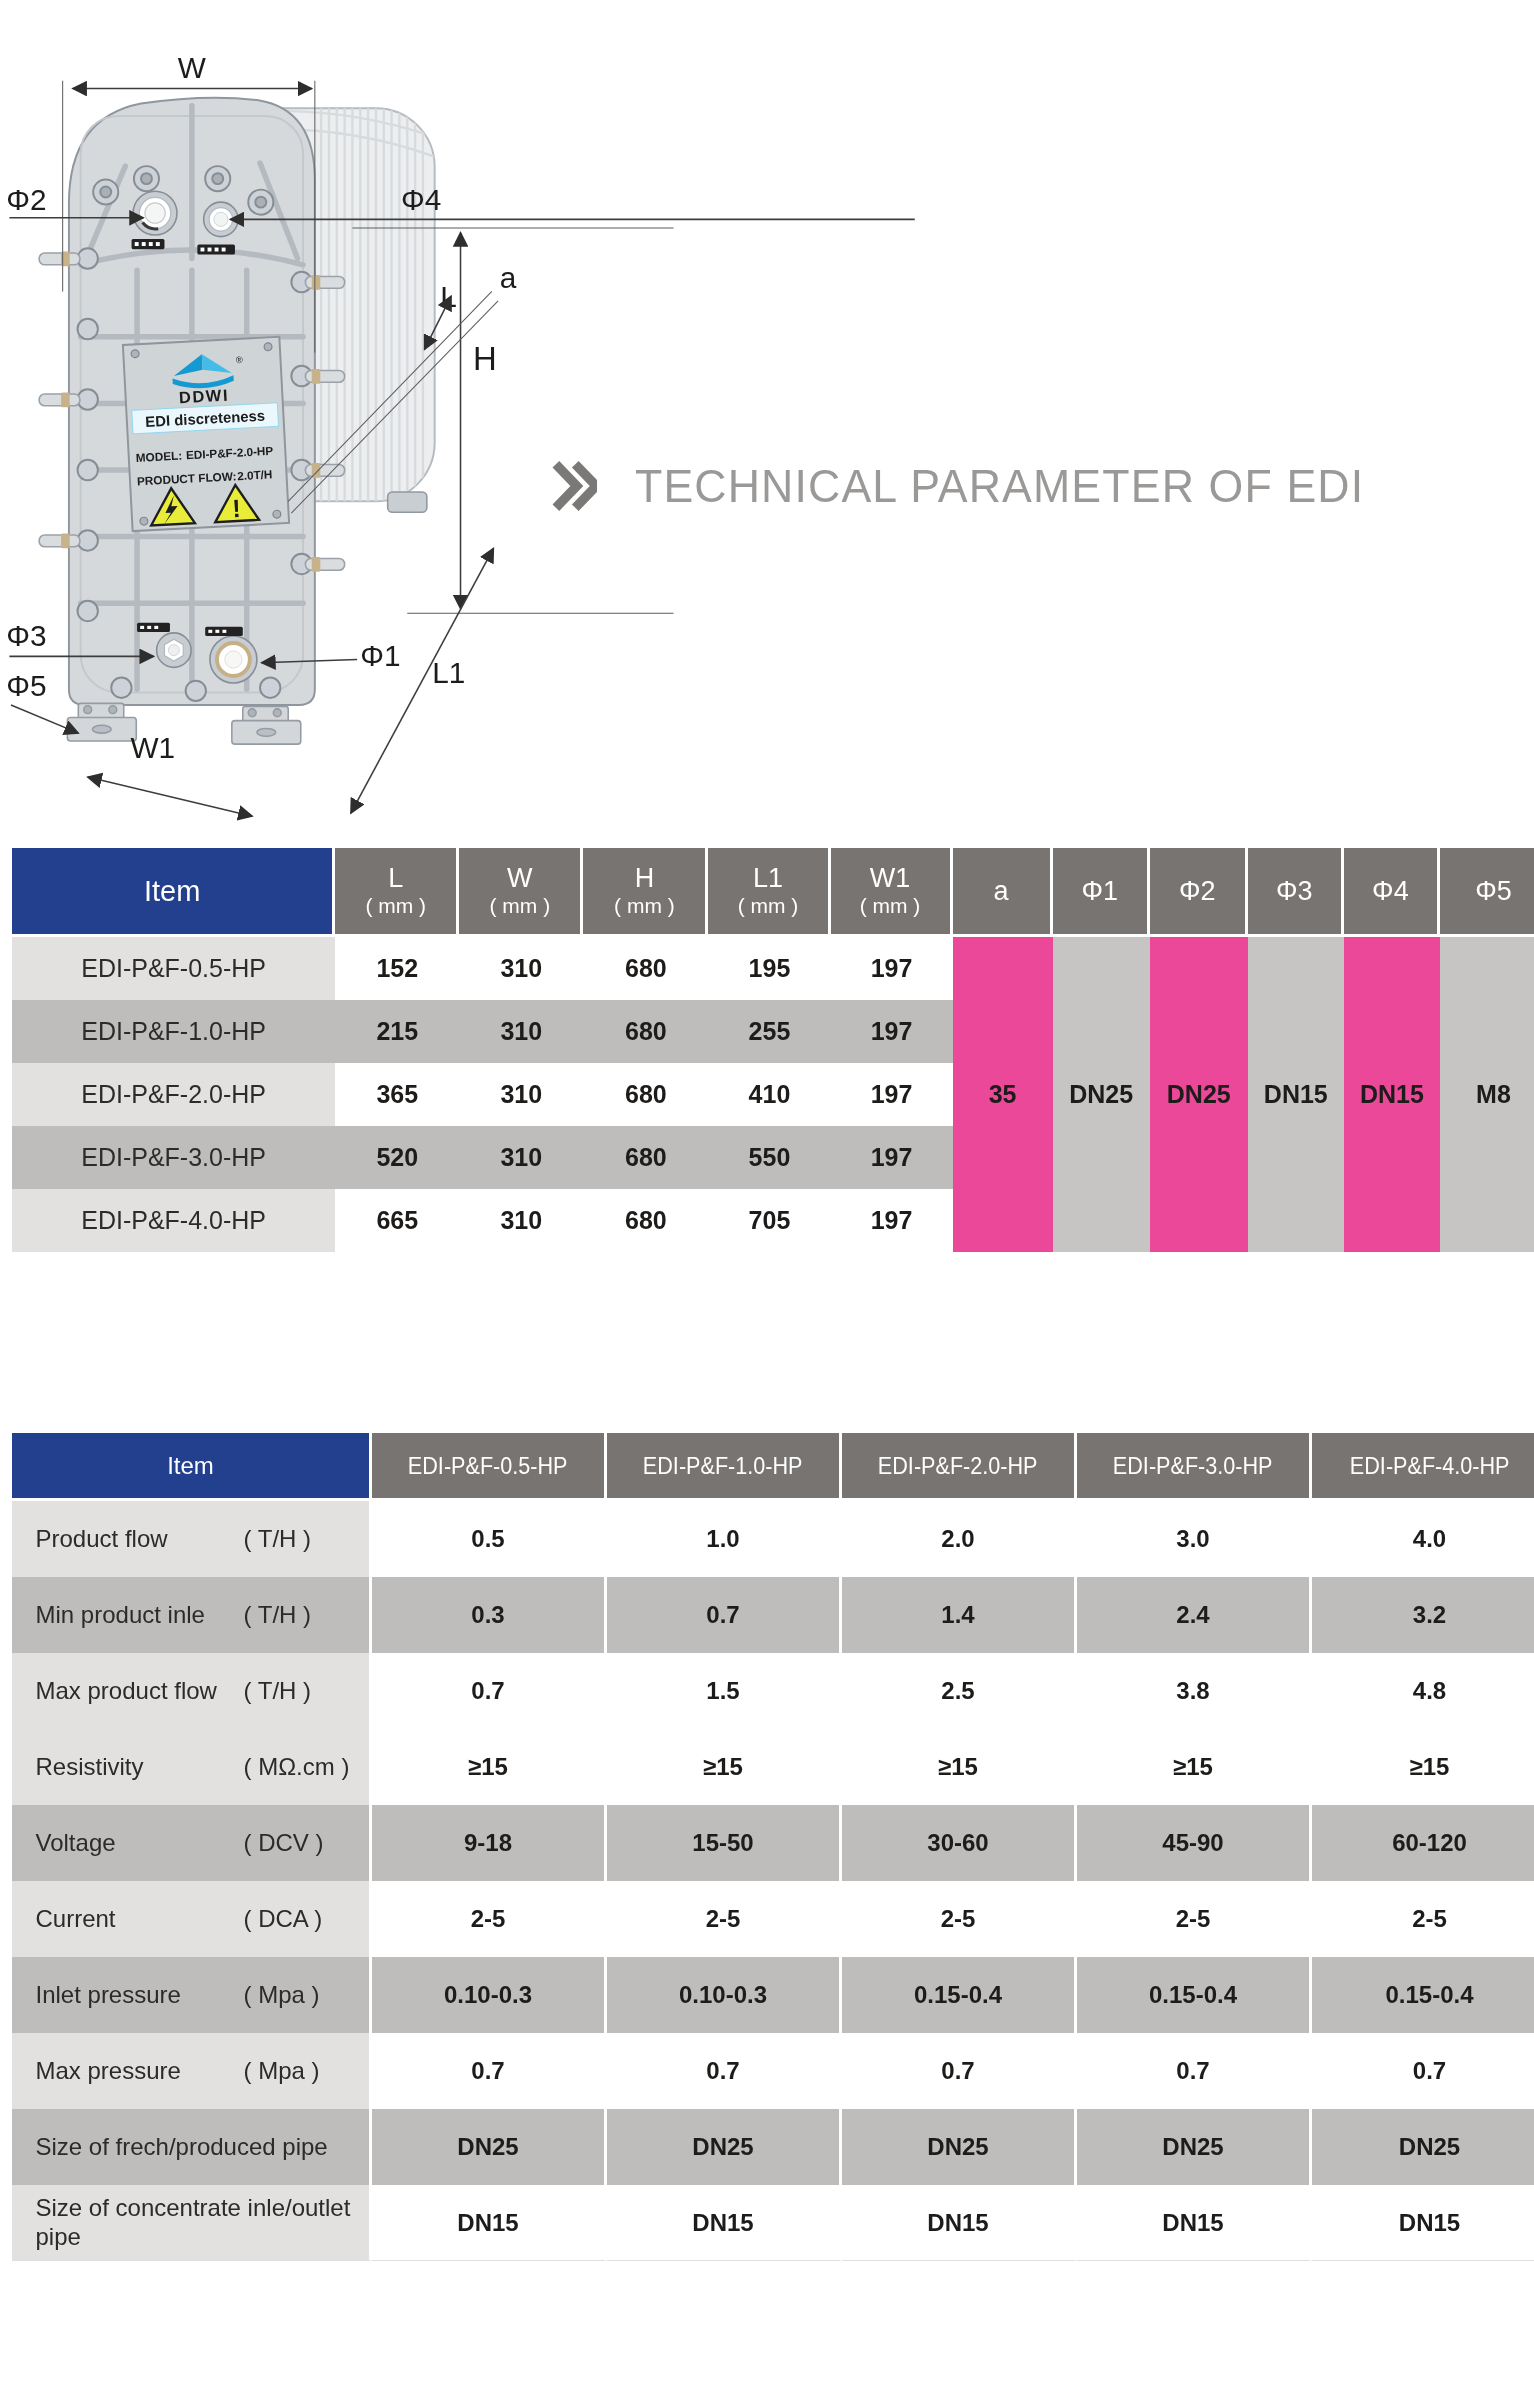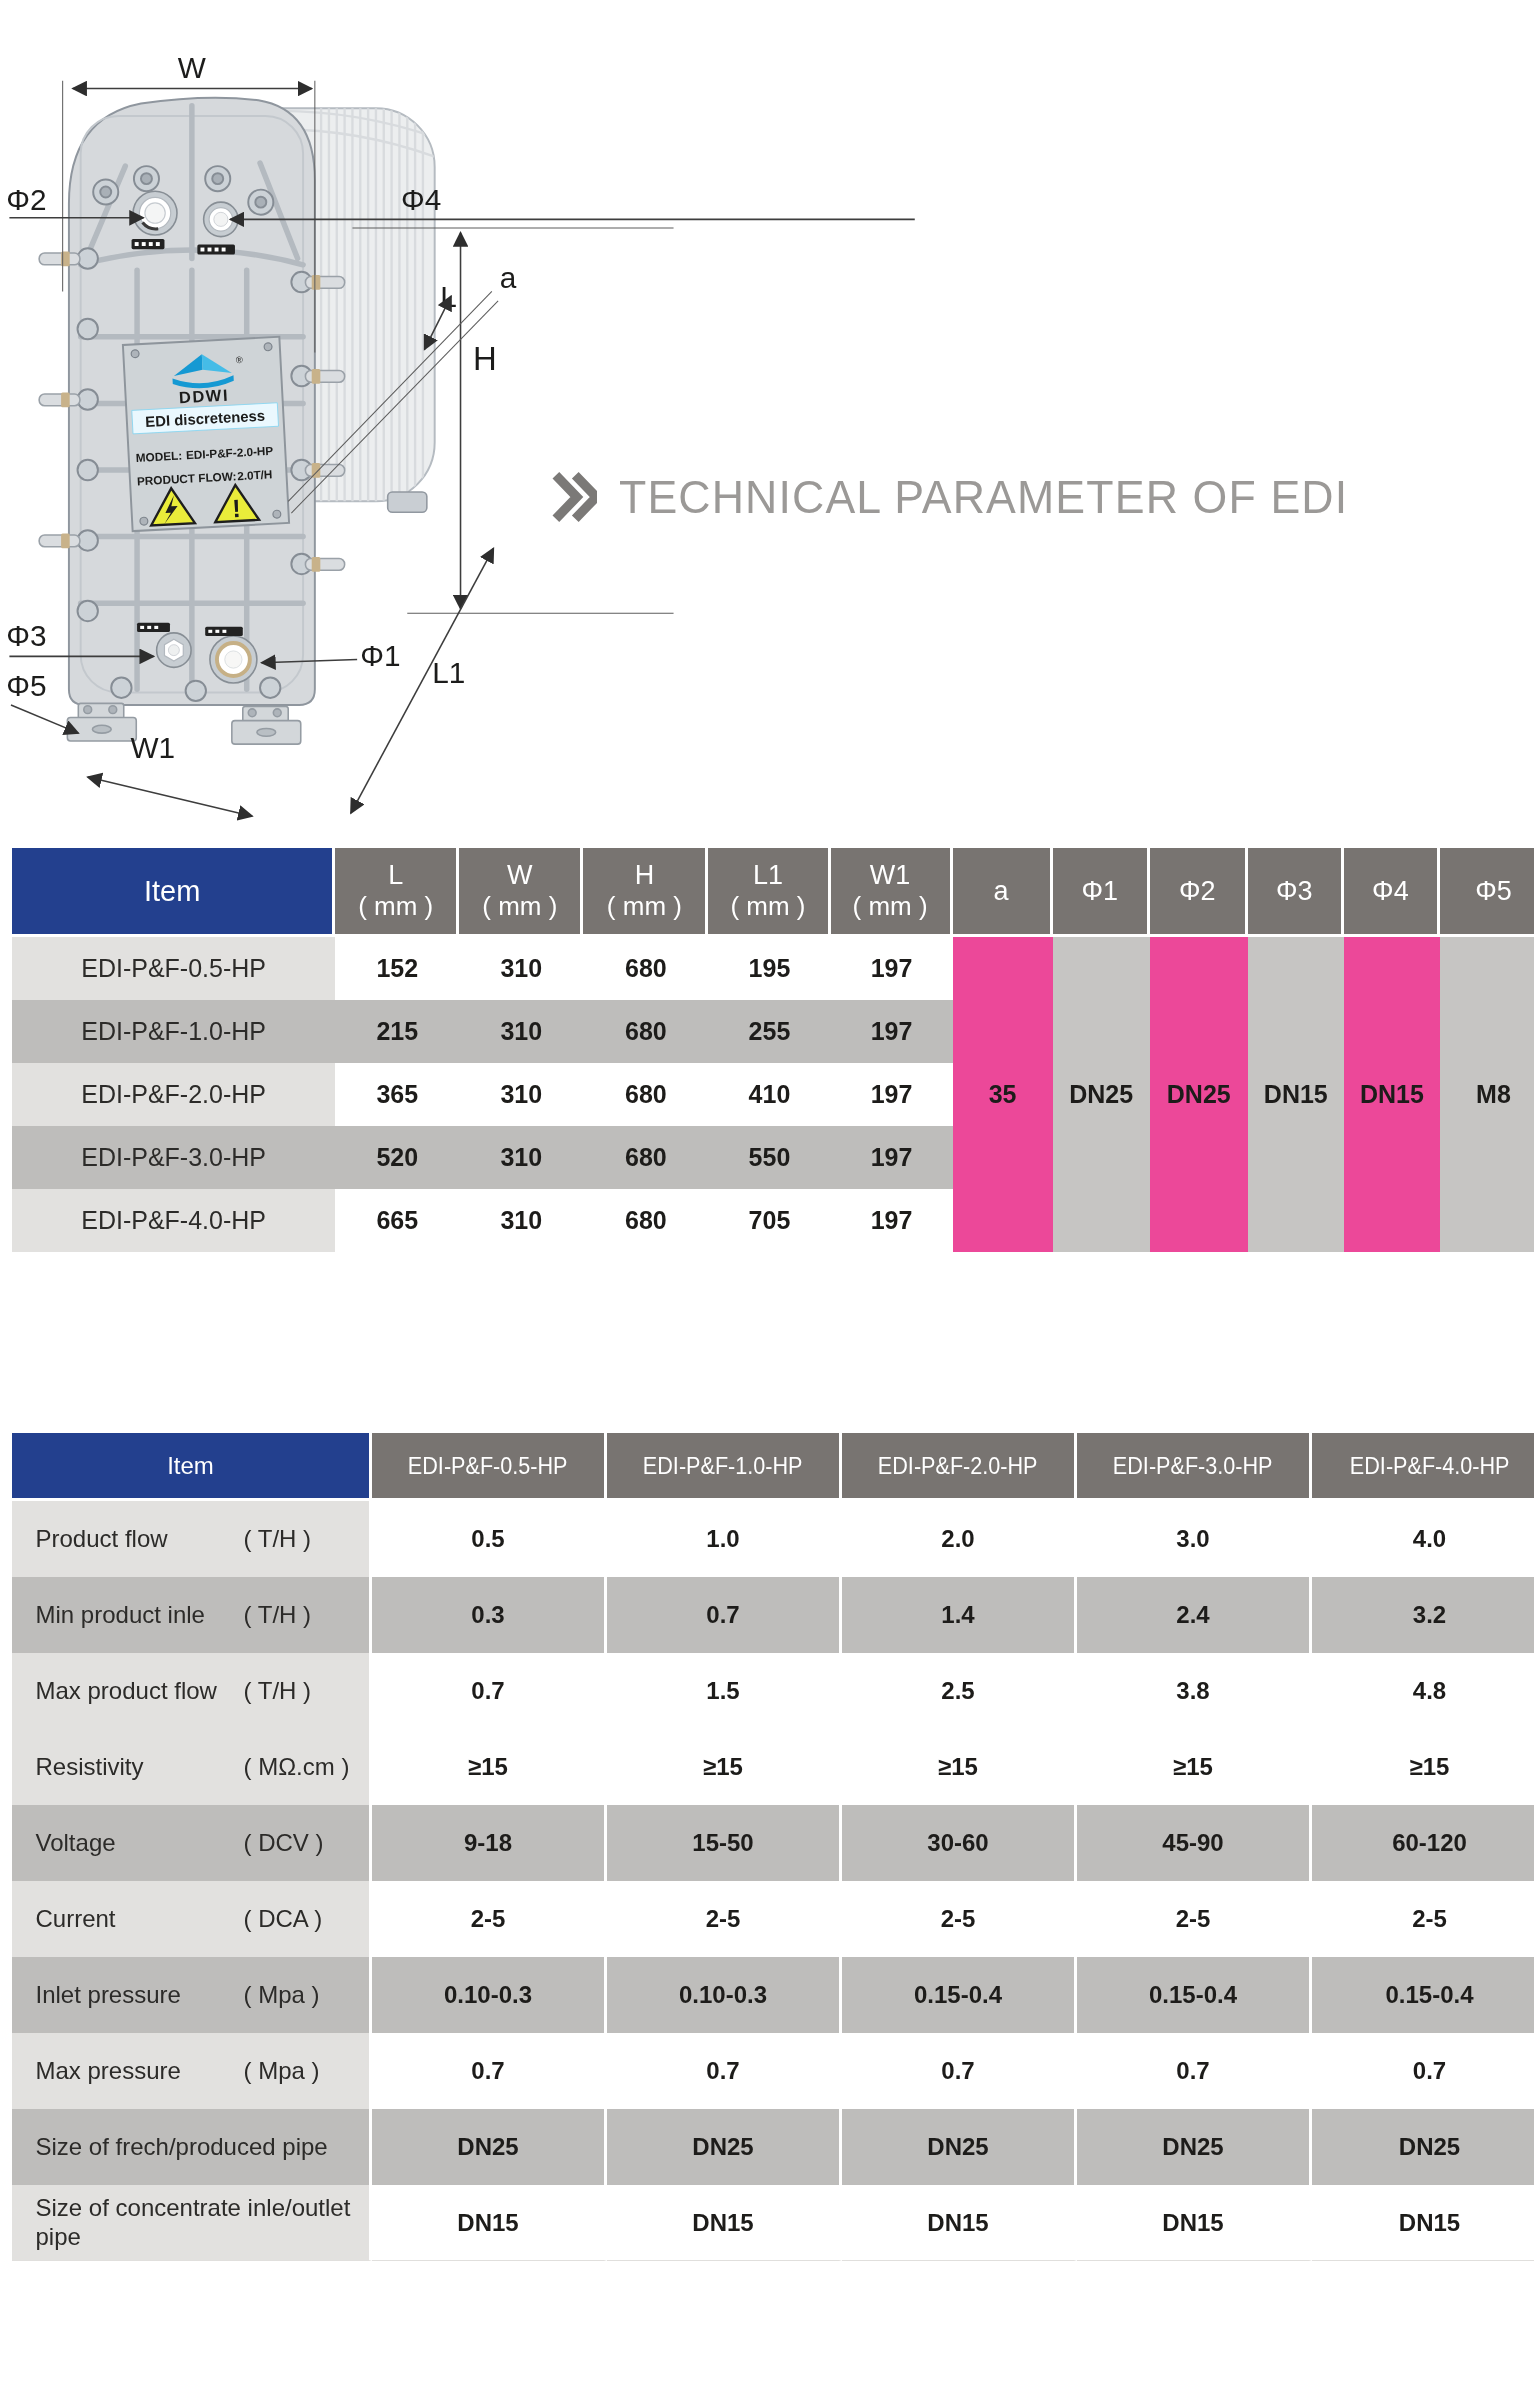--- a/index.html
+++ b/index.html
@@ -8,36 +8,36 @@
     font-family:"Liberation Sans",sans-serif;color:#1d1c1a;overflow:hidden;
   }
   
   #drawing{position:absolute;left:0;top:0;width:979px;height:846px;}
   #drawing text{font-family:"Liberation Sans",sans-serif;fill:#1c1c1b;}
   .dimline{stroke:#3d3d3d;stroke-width:2;fill:none;}
   .thin{stroke:#5c5c5c;stroke-width:1.3;fill:none;}
   .rib{stroke:#b4bac0;stroke-width:7;fill:none;stroke-linecap:round;}
   .dimtxt{font-size:38px;}
   
-  #heading{position:absolute;left:552px;top:469px;display:flex;align-items:center;gap:22px;}
+  #heading{position:absolute;left:552px;top:458px;display:flex;align-items:center;gap:38px;}
   #heading .title{
     font-size:47px;color:#9b9997;letter-spacing:1.2px;white-space:nowrap;
     transform:scaleX(.95);transform-origin:left center;font-weight:400;
   }
   
   table{border-collapse:separate;border-spacing:0;table-layout:fixed;position:absolute;left:0;width:1535px;margin-left:12px;}
   th,td{box-sizing:border-box;padding:0;text-align:center;vertical-align:middle;overflow:hidden;}
   thead th{background:#787471;color:#fff;font-weight:400;border-right:3.1px solid #fff;border-bottom:3.1px solid #fff;}
   thead th.lastcol{border-right:none;}
   th.item-h{background:#23408e;font-size:29px;}
   
   #t1{top:848px;}
   #t1 thead th{height:89px;}
   #t1 .dimname{font-size:27px;line-height:1.12;}
-  #t1 .dimunit{font-size:26px;line-height:1.25;}
+  #t1 .dimunit{font-size:21px;line-height:1.25;}
   #t1 th.plain{font-size:27px;}
   #t1 tbody tr{height:63px;}
   #t1 tbody td{font-size:25px;}
   #t1 td.lbl{background:#e2e1df;color:#2c2b29;}
   #t1 td.val{background:#ffffff;font-weight:700;}
   #t1 tr.dark td.lbl,#t1 tr.dark td.val{background:#bebdbb;}
   #t1 td.mg{font-weight:700;}
   #t1 td.mg.w{background:#ec4899;}
   #t1 td.mg.g{background:#c6c5c3;}
   

